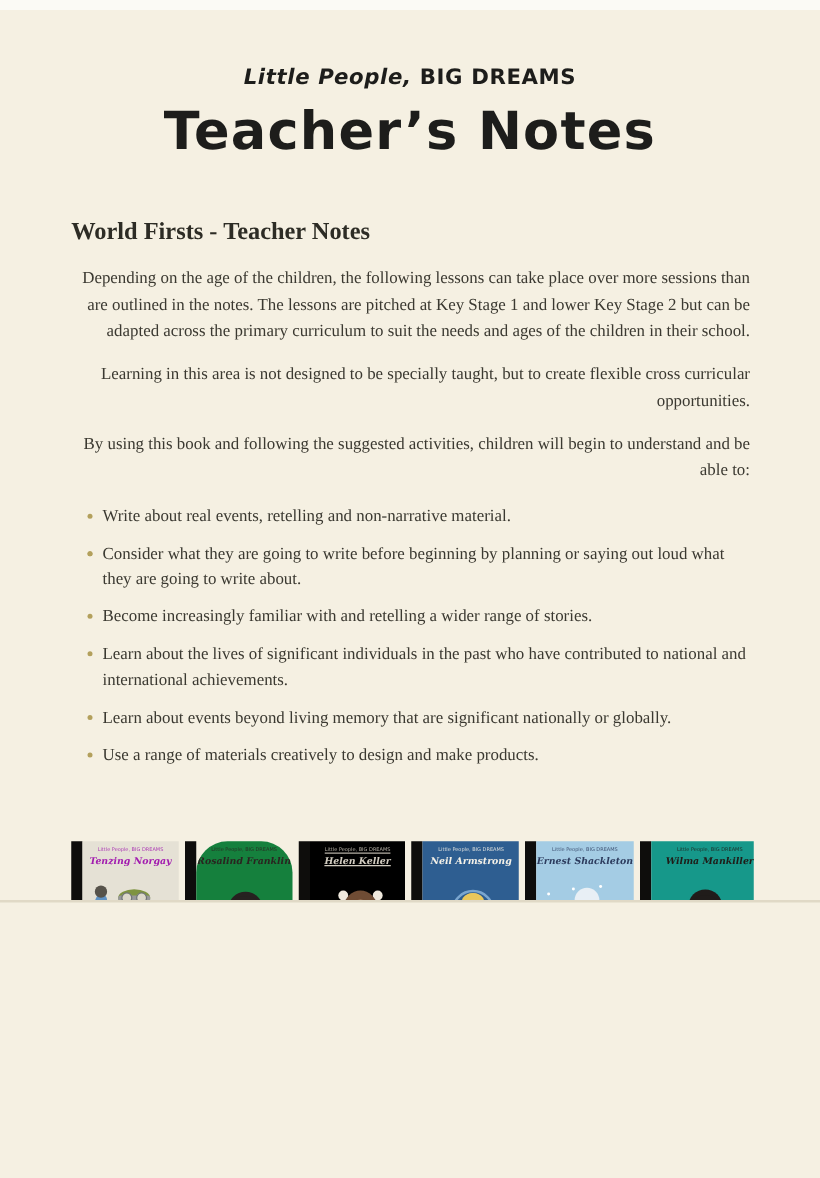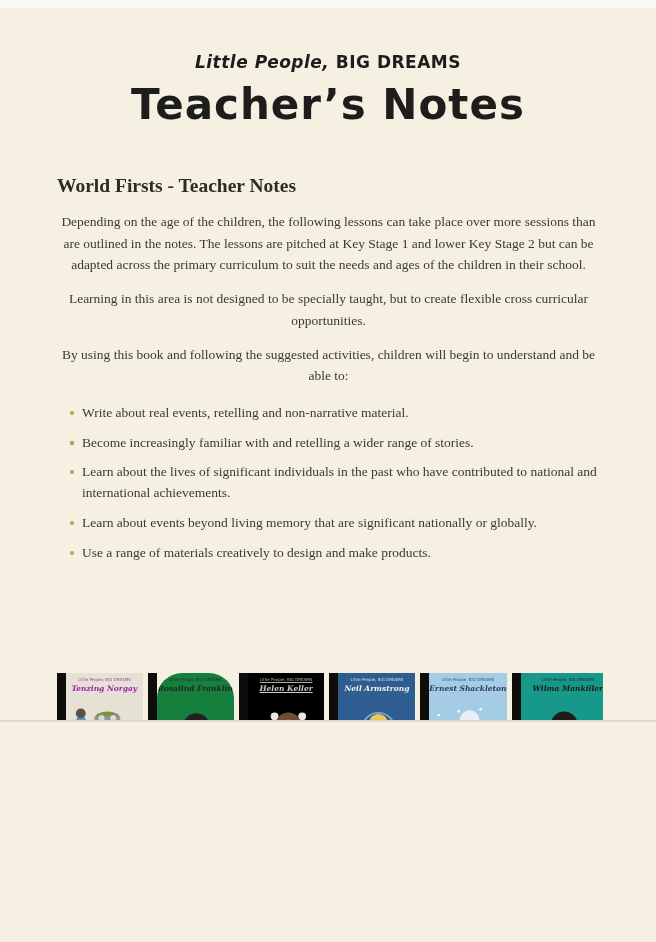--- a/index.html
+++ b/index.html
@@ -13,21 +13,21 @@
   .logo-line{font-family:"DejaVu Sans",sans-serif;font-size:17px;color:#1d1d1b;}
   .logo-script{font-style:italic;font-weight:600;letter-spacing:.5px;}
   .logo-bold{font-weight:800;letter-spacing:.5px;}
   .big-title{font-family:"DejaVu Sans",sans-serif;font-size:42px;font-weight:700;
              color:#1d1d1b;margin-top:9px;letter-spacing:1px;line-height:1.15;}
 
   
   .content{margin:46px 56px 0 57px;color:#3b3931;}
   .section-heading{font-size:19.5px;font-weight:700;color:#2d2c25;margin:0 0 14px 0;
                    font-family:"Liberation Serif",serif;}
-  .para{font-size:13.5px;line-height:1.58;margin:0 0 13px 0;text-align:center;}
+  .para{font-size:13.5px;line-height:1.58;margin:0 0 13px 0;text-align:right;}
   ul.points{margin:16px 0 0 0;padding:0;list-style:none;}
   ul.points li{position:relative;padding-left:25px;font-size:13.5px;line-height:1.55;
                margin-bottom:9px;}
   .dot{position:absolute;left:13px;top:8px;width:4px;height:4px;border-radius:50%;}
 
   
   .covers{position:absolute;left:57px;right:53px;top:673px;height:103px;display:flex;gap:5px;}
   .book{flex:1;display:flex;height:103px;}
   .spine{width:9px;background:#0e0d0c;}
   .face{flex:1;position:relative;overflow:hidden;}
@@ -55,21 +55,21 @@
   </div>
 
   <div class="content">
     <h2 class="section-heading">World Firsts - Teacher Notes</h2>
     <p class="para">Depending on the age of the children, the following lessons can take place over more sessions than are outlined in the notes. The lessons are pitched at Key Stage 1 and lower Key Stage 2 but can be adapted across the primary curriculum to suit the needs and ages of the children in their school.</p>
     <p class="para">Learning in this area is not designed to be specially taught, but to create flexible cross curricular opportunities.</p>
     <p class="para">By using this book and following the suggested activities, children will begin to understand and be able to:</p>
     <ul class="points">
       <li><span class="dot" style="background-color: rgb(179, 160, 92);"></span><span>Write about real events, retelling and non-narrative material.</span></li>
       <li><span class="dot" style="background-color: rgb(179, 160, 92);"></span></li>
-      <li><span class="dot" style="background-color: rgb(179, 160, 92);"></span></li>
+      <li><span class="dot" style="background-color: rgb(179, 160, 92);"></span><span>Consider what they are going to write before beginning by planning or saying out loud what they are going to write about.</span></li>
       <li><span class="dot" style="background-color: rgb(179, 160, 92);"></span><span>Become increasingly familiar with and retelling a wider range of stories.</span></li>
       <li><span class="dot" style="background-color: rgb(179, 160, 92);"></span><span>Learn about the lives of significant individuals in the past who have contributed to national and international achievements.</span></li>
       <li><span class="dot" style="background-color: rgb(179, 160, 92);"></span><span>Learn about events beyond living memory that are significant nationally or globally.</span></li>
       <li><span class="dot" style="background-color: rgb(179, 160, 92);"></span><span>Use a range of materials creatively to design and make products.</span></li>
     </ul>
   </div>
 
   <div class="covers">
 
     <div class="book">

